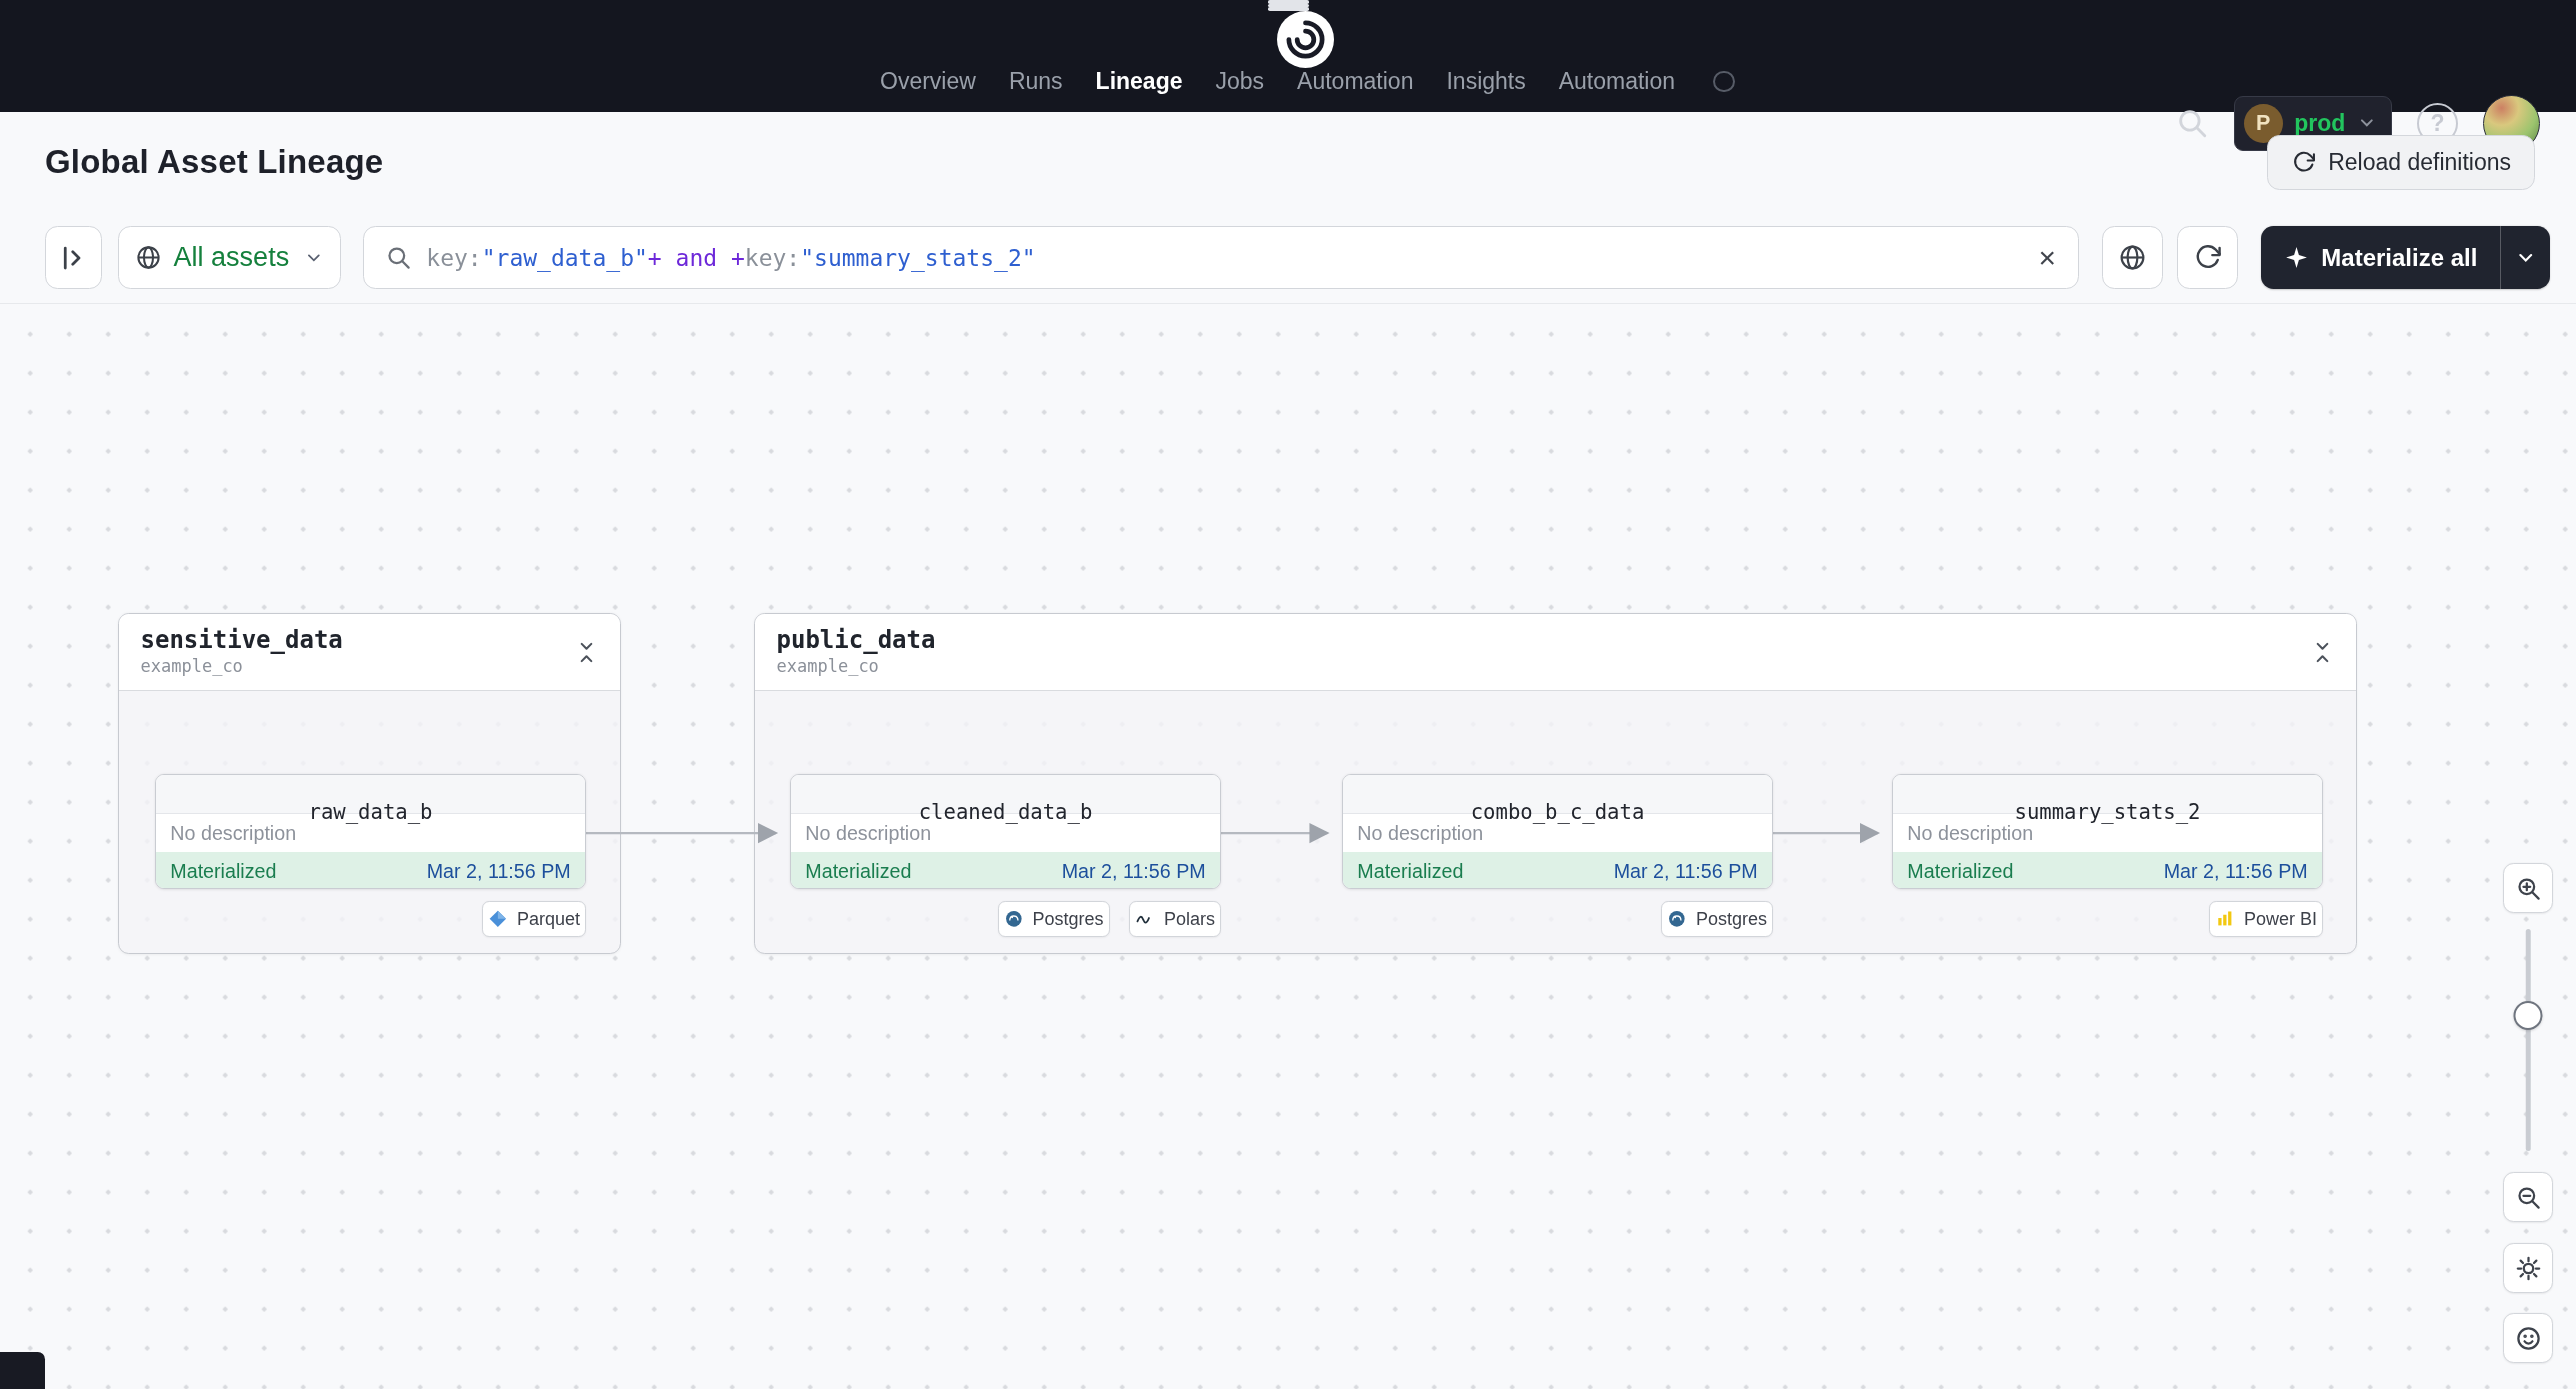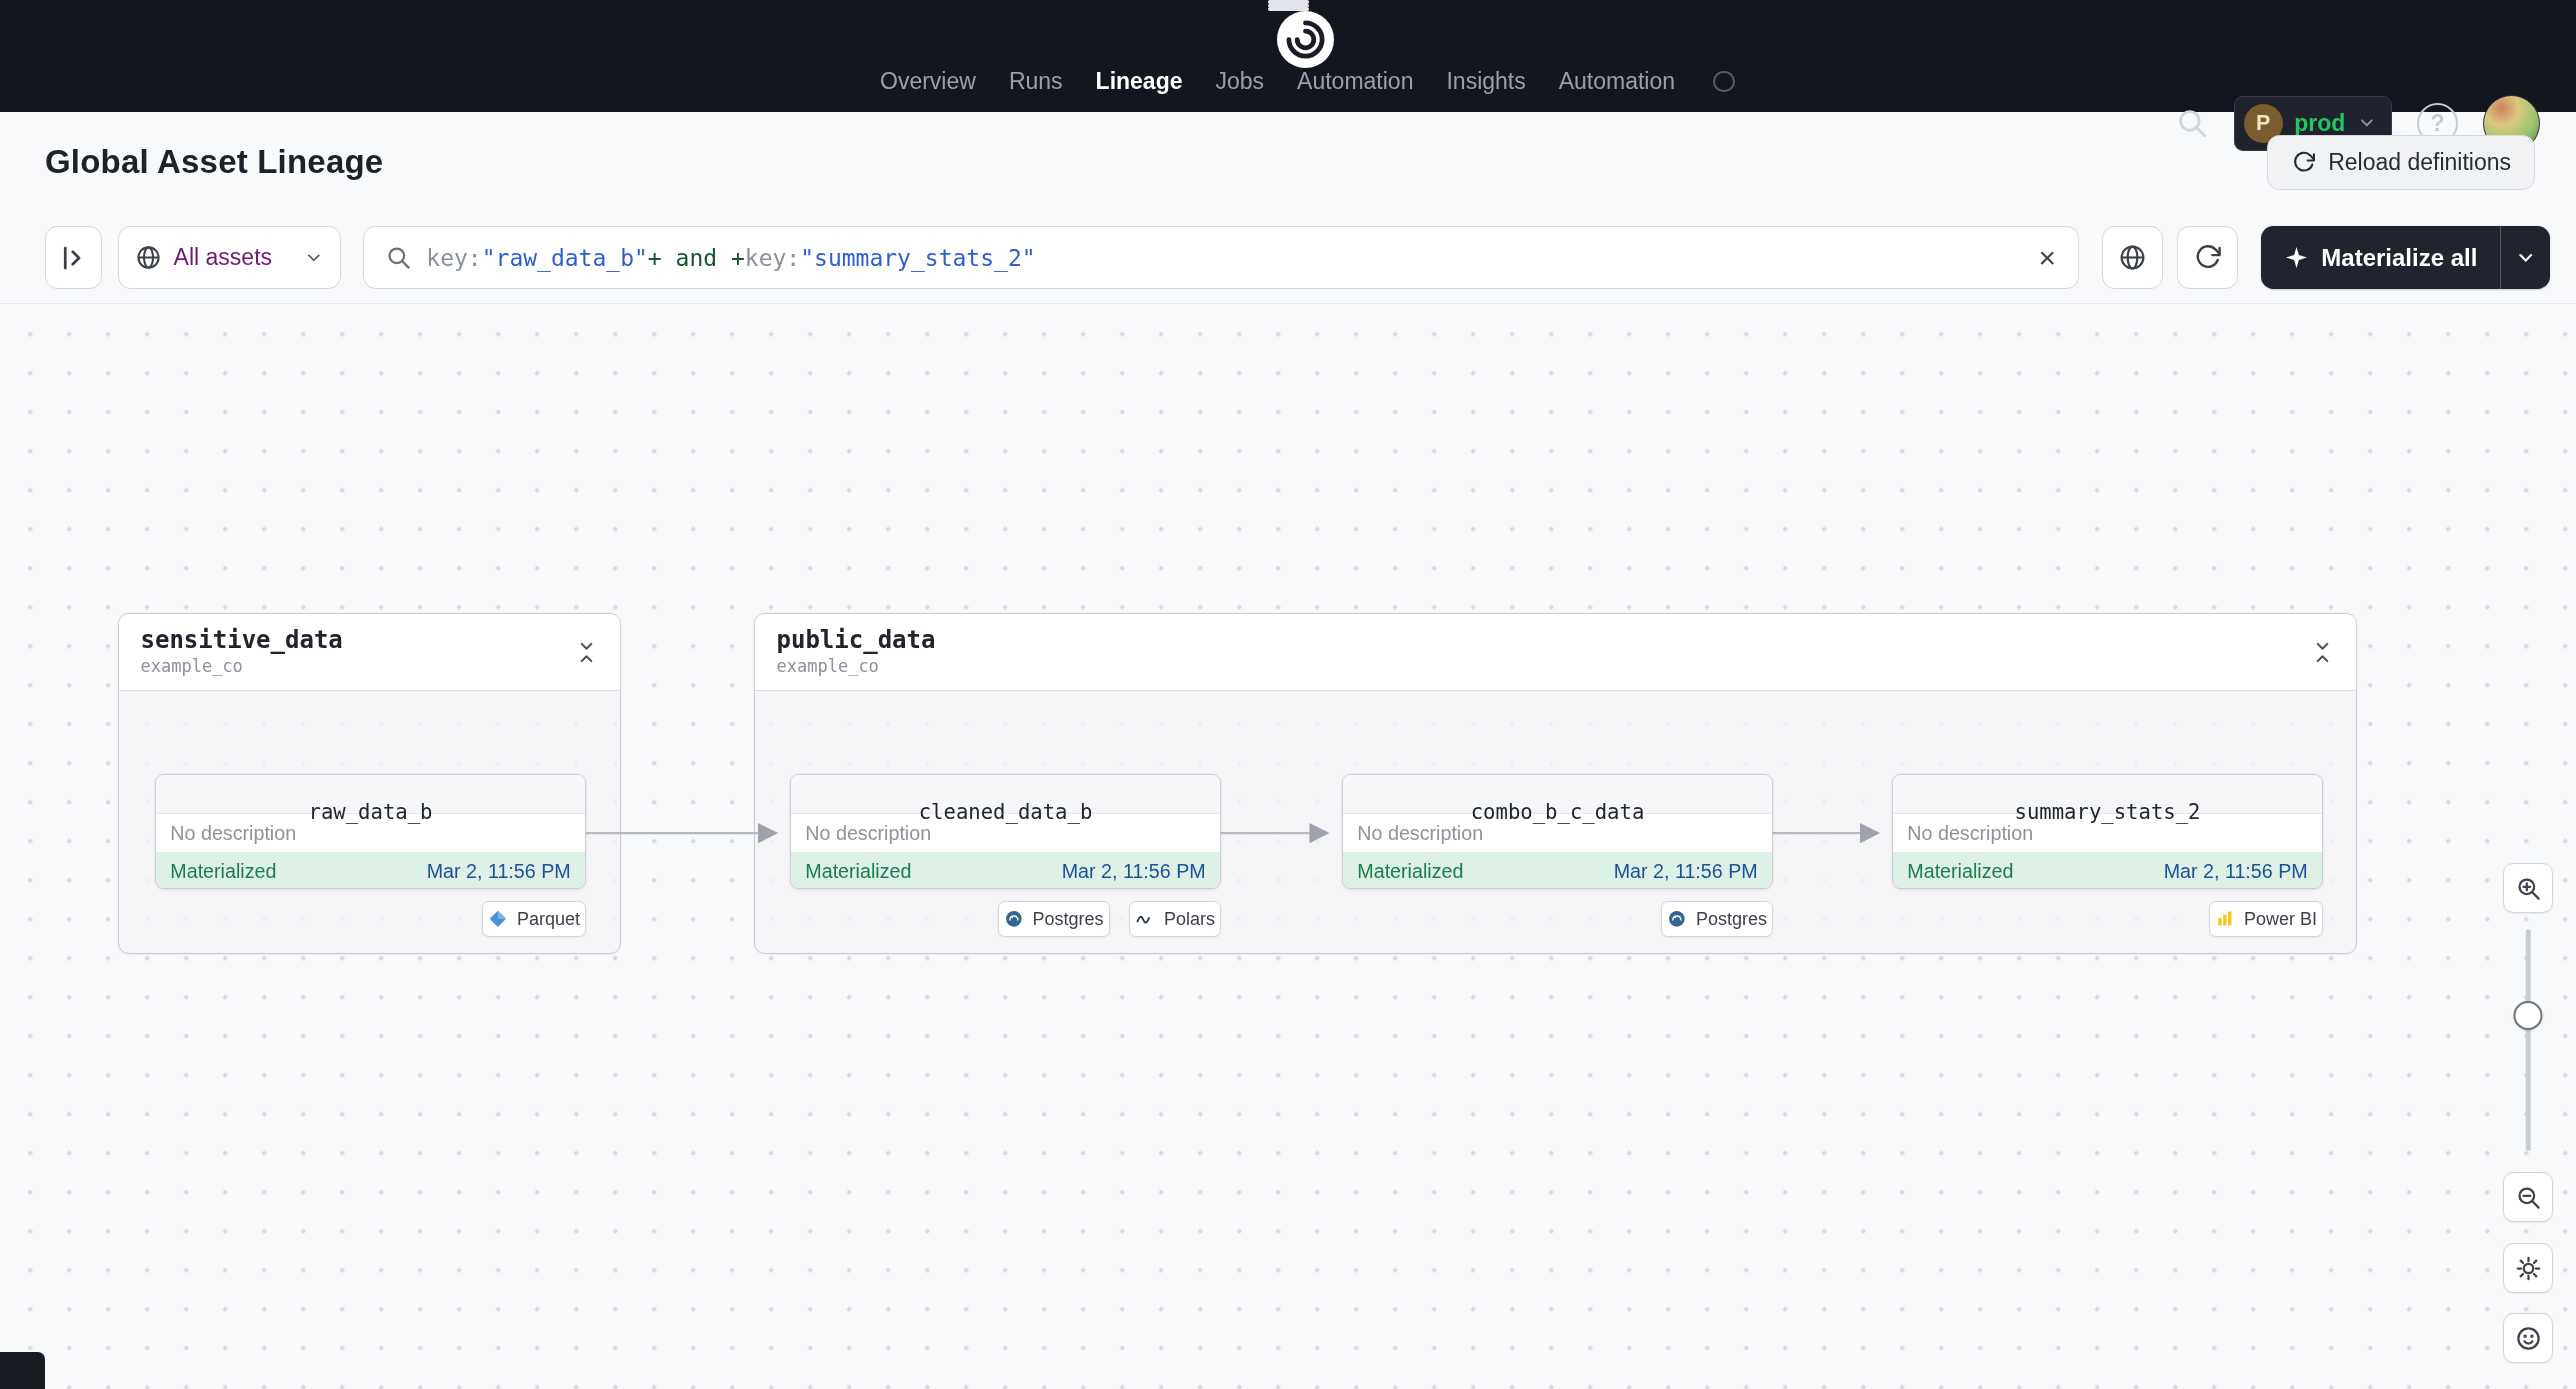--- a/index.html
+++ b/index.html
@@ -27,28 +27,28 @@
 
   
   .page-header { height:100px; display:flex; align-items:center; padding:0 41px 0 45px; background:#f8f9fb; }
   .page-title { font-size:33px; font-weight:700; color:#1e212a; letter-spacing:0.2px; }
   .reload-btn { margin-left:auto; display:flex; align-items:center; gap:12.5px; height:55px; padding:0 23px; background:#f1f2f4; border:0.9px solid #d4d7dc; border-radius:12.5px; font-size:23px; font-weight:500; color:#272b33; cursor:pointer; font-family:inherit; }
 
   
   .toolbar { height:92px; display:flex; align-items:center; padding:0 23px 0 45px; background:#f8f9fb; border-bottom:0.9px solid #e7e9ec; }
   .tb-btn { height:63px; background:#fff; border:0.9px solid #d3d6db; border-radius:12.5px; display:flex; align-items:center; justify-content:center; color:#3c4149; cursor:pointer; }
   .panel-btn { width:57px; }
-  .scope-dd { width:223px; margin-left:16px; justify-content:flex-start; gap:11.6px; padding:0 16px; font-size:23px; font-weight:500; color:#701a75; font-family:inherit; }
+  .scope-dd { width:223px; margin-left:16px; justify-content:flex-start; gap:11.6px; padding:0 16px; font-size:27px; font-weight:500; color:#15803d; font-family:inherit; }
   .scope-caret { margin-left:auto; color:#596070; display:flex; }
   .searchbox { margin-left:21.5px; width:1716px; height:63px; background:#fff; border:0.9px solid #d3d6db; border-radius:12.5px; display:flex; align-items:center; padding:0 21.5px; font-size:23px; cursor:text; }
   .searchbox .sicon { color:#6a6f77; margin-right:14.3px; display:flex; flex:none; }
   .search-token { white-space:pre; font-family:"DejaVu Sans Mono", monospace; }
   .tok-key { color:#8a9099; }
   .tok-str { color:#2e5fd0; }
-  .tok-op  { color:#14532d; }
+  .tok-op  { color:#6d28d9; }
   .clear-btn { margin-left:auto; background:none; border:none; font-size:30px; line-height:1; color:#41454d; cursor:pointer; }
   .icon-btn { width:61px; }
   .mat-btn { margin-left:23px; height:63px; border-radius:12.5px; background:#20242f; color:#fff; display:flex; align-items:stretch; overflow:hidden; box-shadow:0 0.9px 1.8px rgba(0,0,0,.2); }
   .mat-main { display:flex; align-items:center; gap:12.5px; padding:12px 23px; font-size:24px; font-weight:600; cursor:pointer; background:none; border:none; color:#fff; font-family:inherit; }
   .mat-caret { width:50px; border-left:0.9px solid rgba(255,255,255,.25); display:flex; align-items:center; justify-content:center; cursor:pointer; background:none; border-top:none; border-right:none; border-bottom:none; color:#fff; }
 
   
   .canvas { position:relative; height:1085px; background-color:#f8f9fb;
     background-image: radial-gradient(#d8dade 2.1px, transparent 2.3px);
     background-size:39px 39px; background-position:10.7px 10.7px; overflow:hidden; }

